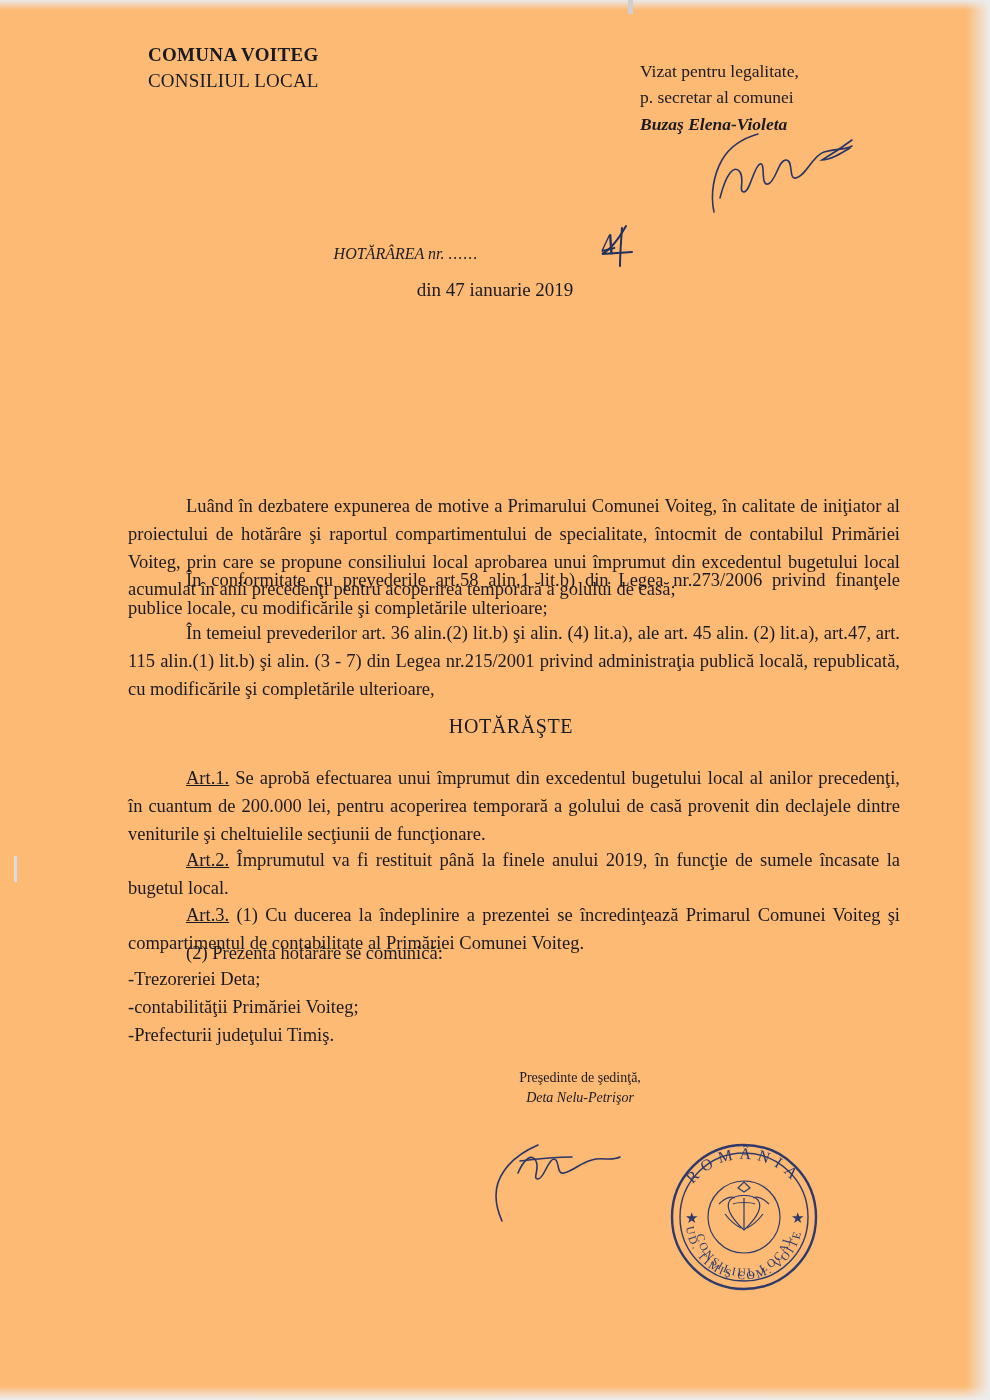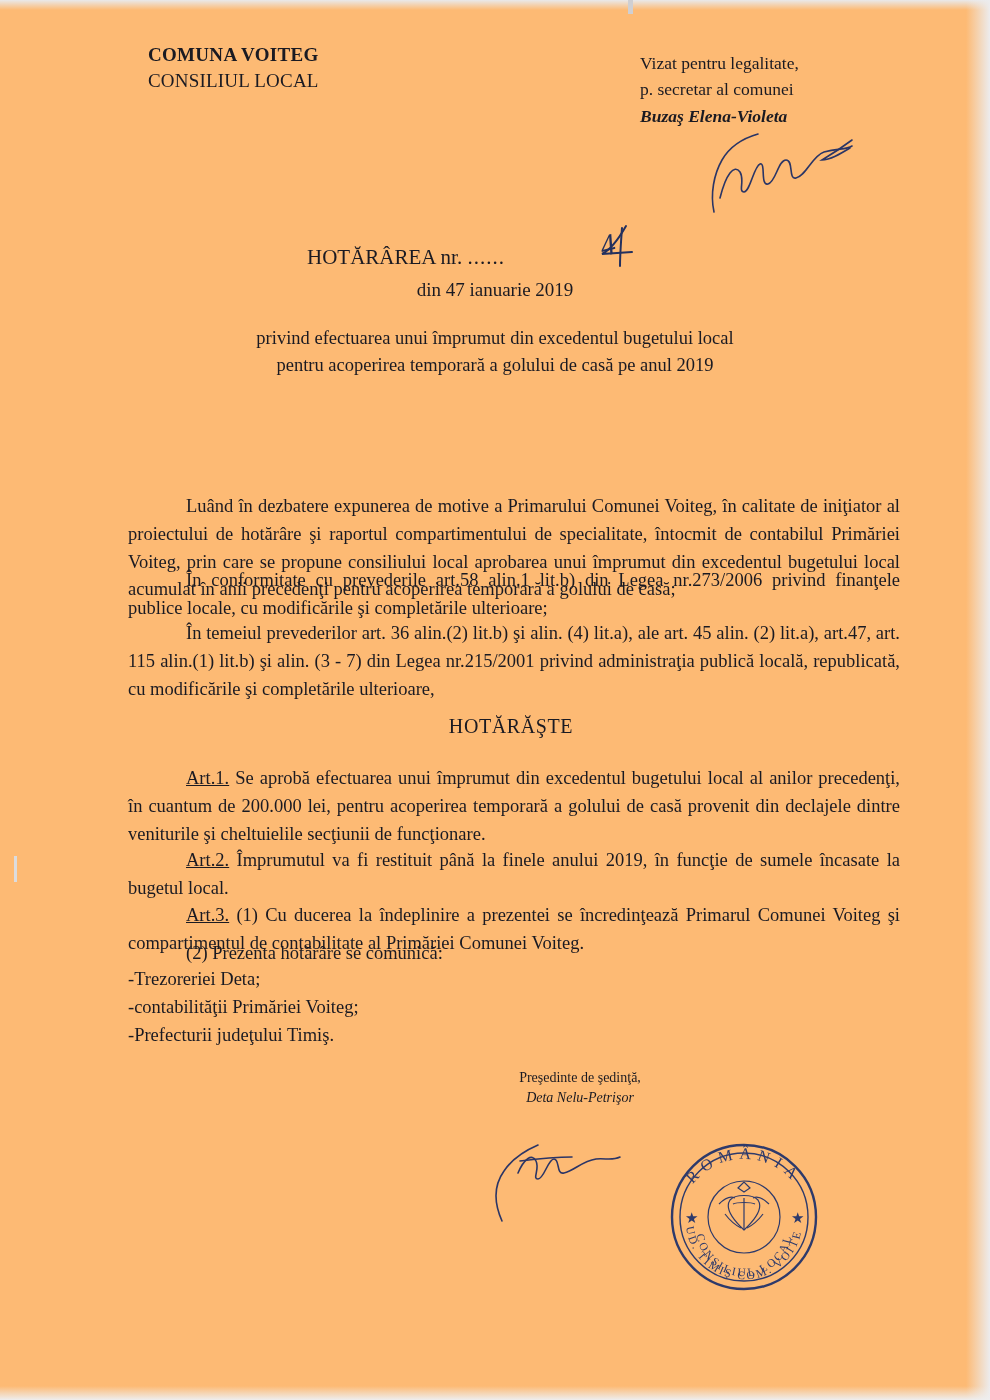--- a/index.html
+++ b/index.html
@@ -64,21 +64,21 @@
     font-size: 19px;
     letter-spacing: 0.3px;
   }
   .org-sub {
     font-size: 19px;
     letter-spacing: 0.2px;
   }
   .header-right {
     position: absolute;
     left: 640px;
-    top: 50px;
+    top: 58px;
     line-height: 1.5;
     font-size: 17.5px;
     font-family: Liberation Serif, serif;
   }
   .header-right .name-italic {
     font-style: italic;
     font-weight: bold;
     font-size: 17.5px;
   }
 
@@ -88,21 +88,22 @@
     pointer-events: none;
   }
 
   
   .title-line {
     position: absolute;
     top: 245px;
     left: 0;
     width: 812px;
     text-align: center;
-    font-size: 21px;
+    font-size: 16px;
+    font-style: italic;
   }
   .title-line .dots {
     letter-spacing: 1px;
   }
   .hand-number {
     position: absolute;
     left: 600px;
     top: 228px;
     font-family: "Liberation Serif", serif;
     font-size: 30px;
@@ -234,24 +235,20 @@
       <span class="dots">......</span>
     </div>
     <div class="hand-number">4</div>
     <svg class="sig" style="left:592px; top:222px;" width="60" height="50" viewBox="0 0 60 50">
       <path d="M34 4 C26 18, 18 28, 10 32 L40 30" fill="none" stroke="#23305e" stroke-width="2" stroke-linecap="round"></path>
       <path d="M30 6 C29 20, 28 32, 28 44" fill="none" stroke="#23305e" stroke-width="2" stroke-linecap="round"></path>
     </svg>
 
     <div class="date-line">din 47 ianuarie 2019</div>
 
-    <div class="subject">
-      <div>privind efectuarea unui împrumut din excedentul bugetului local</div>
-      <div>pentru acoperirea temporară a golului de casă pe anul 2019</div>
-    </div>
 
     <div class="body-block" id="para-1">
       <p>Luând în dezbatere expunerea de motive a Primarului Comunei Voiteg, în calitate de iniţiator al proiectului de hotărâre şi raportul compartimentului de specialitate, întocmit de contabilul Primăriei Voiteg, prin care se propune consiliului local aprobarea unui împrumut din excedentul bugetului local acumulat în anii precedenţi pentru acoperirea temporară a golului de casă;</p>
     </div>
     <div class="body-block" id="para-2">
       <p>În conformitate cu prevederile art.58 alin.1 lit.b) din Legea nr.273/2006 privind finanţele publice locale, cu modificările şi completările ulterioare;</p>
     </div>
     <div class="body-block" id="para-3">
       <p>În temeiul prevederilor art. 36 alin.(2) lit.b) şi alin. (4) lit.a), ale art. 45 alin. (2) lit.a), art.47, art. 115 alin.(1) lit.b) şi alin. (3 - 7) din Legea nr.215/2001 privind administraţia publică locală, republicată, cu modificările şi completările ulterioare,</p>
     </div>

